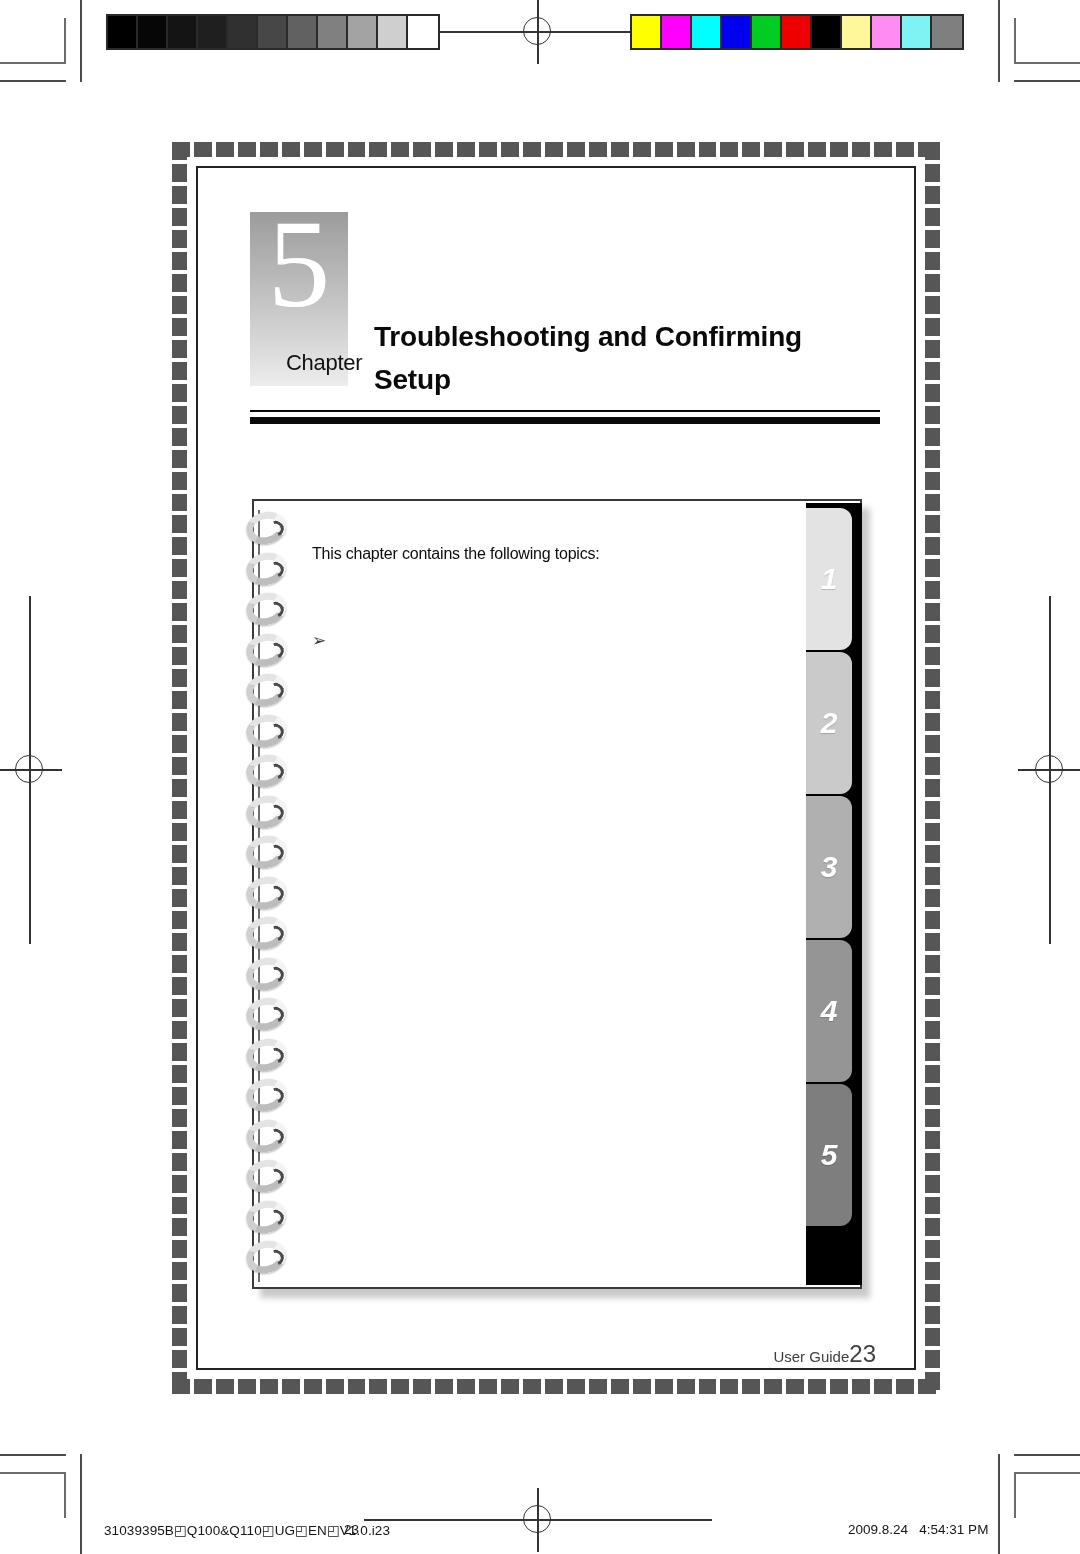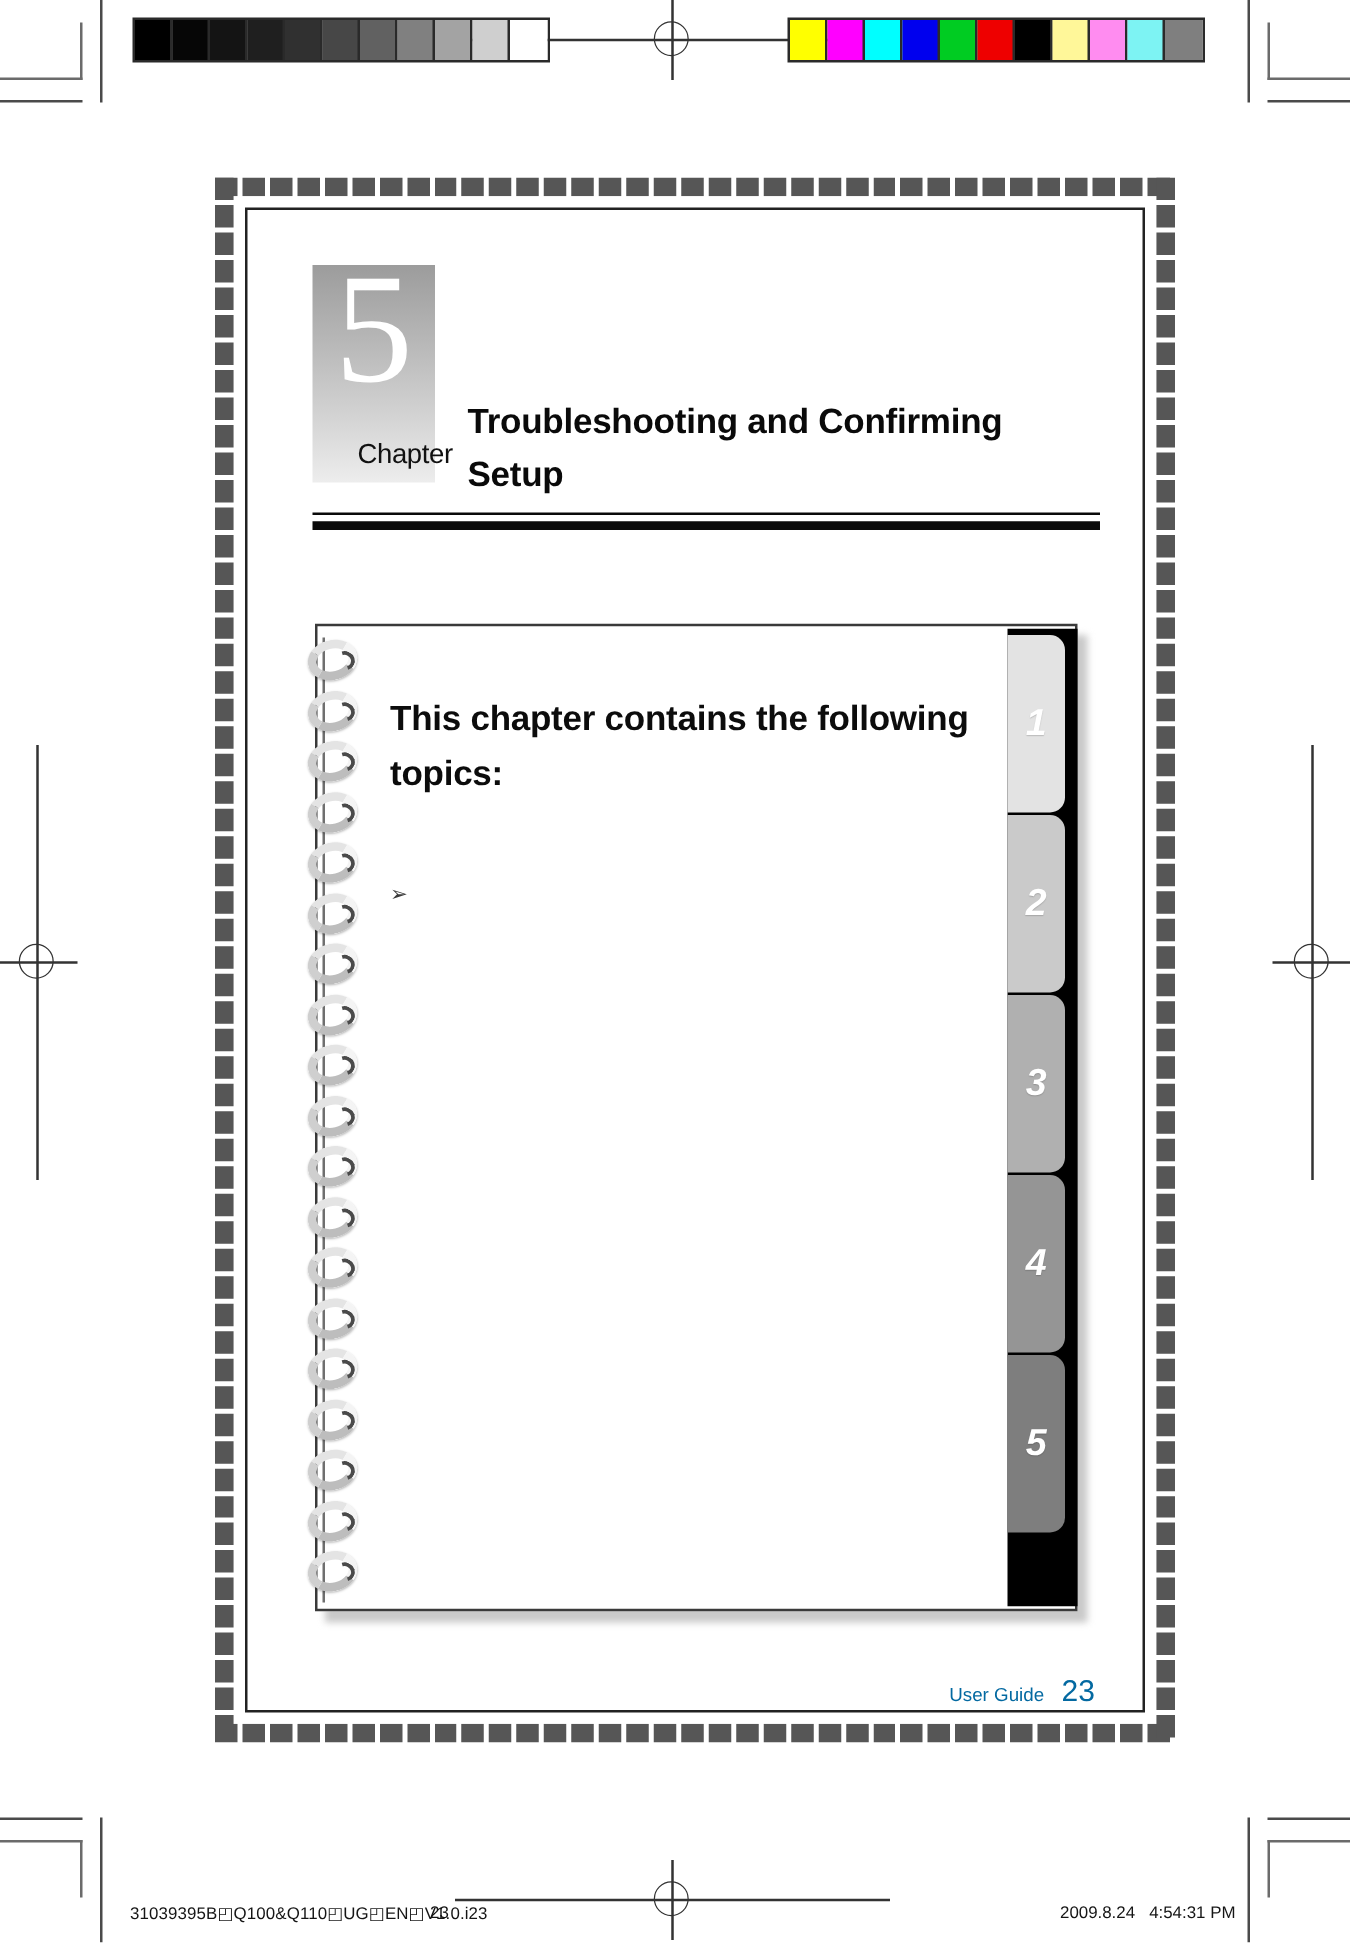--- a/index.html
+++ b/index.html
@@ -188,26 +188,25 @@
     border: 2px solid #3a3a3a;
     box-sizing: border-box;
   }
   .notecard-body {
     position: absolute;
     left: 58px;
     top: 40px;
     width: 470px;
   }
   .card-heading {
-    font-size: 28px;
-    font-weight: bold;
+    font-size: 16px;
+    font-weight: normal;
     color: #0c0c0c;
     line-height: 1.58;
     letter-spacing: -0.2px;
-    margin-top: 12px;
   }
   .topic-list {
     margin-top: 62px;
   }
   .topic-item {
     display: flex;
     align-items: flex-start;
     font-size: 19px;
     color: #3a3a3a;
     line-height: 1.5;
@@ -296,22 +295,21 @@
     text-shadow: 0 1px 1px rgba(0,0,0,0.18);
   }
 
   
   .page-footer {
     position: absolute;
     right: 204px;
     top: 1340px;
     display: flex;
     align-items: baseline;
-    gap: 14px;
-    color: #0369a1;
+    color: #404040;
   }
   .page-footer .lbl { font-size: 15px; }
   .page-footer .pno { font-size: 24px; }
 
   
   .print-footer {
     position: absolute;
     left: 0; right: 4px;
     top: 1520px;
     height: 26px;

